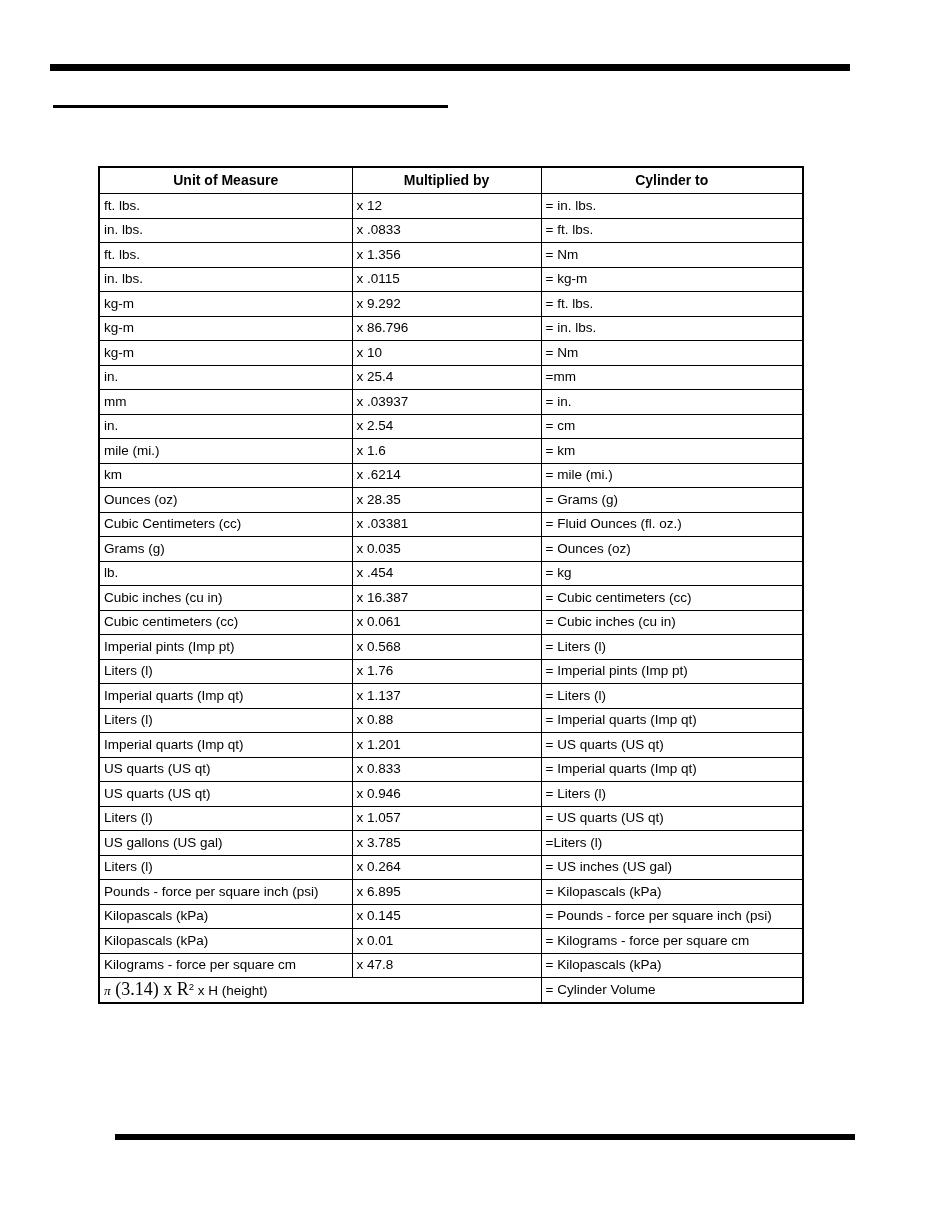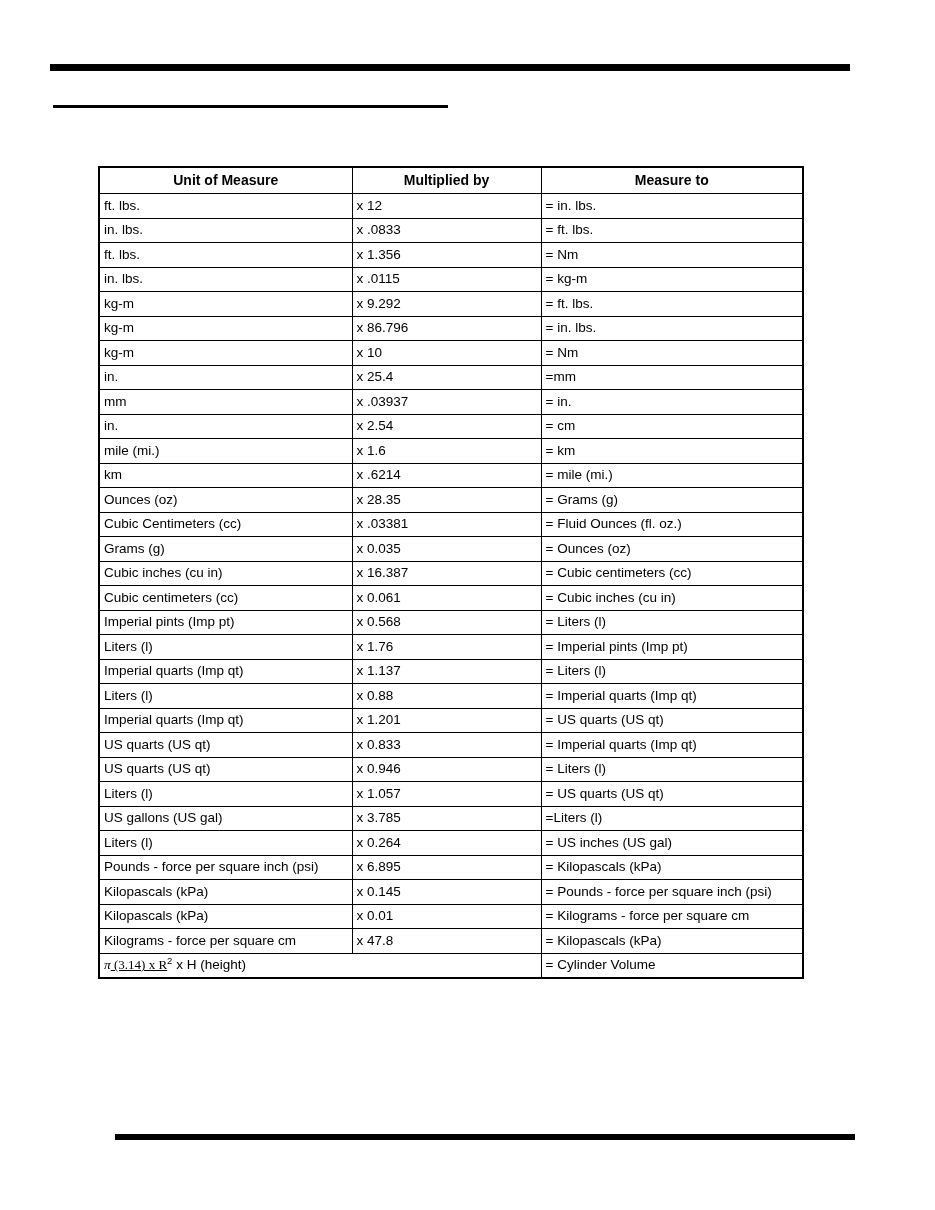--- a/index.html
+++ b/index.html
@@ -99,22 +99,21 @@
   td.formula {
     font-size: 13.5px;
   }
   td.formula .pi {
     font-family: "Liberation Serif", serif;
     font-style: italic;
     font-size: 13.5px;
   }
   td.formula .paren {
     font-family: "Liberation Serif", serif;
-    font-size: 13px;
-    text-decoration: underline;
+    font-size: 18px;
   }
   td.formula .rsq sup {
     font-size: 9.5px;
     vertical-align: super;
     line-height: 0;
   }
 </style>
 </head>
 <body>
 
@@ -127,21 +126,21 @@
     <table class="conv">
       <colgroup>
         <col class="c1">
           <col class="c2">
           <col class="c3">
       </colgroup>
       <thead>
         <tr>
           <th>Unit of Measure</th>
           <th>Multiplied by</th>
-          <th>Measure to</th>
+          <th>Cylinder to</th>
         </tr>
       </thead>
       <tbody id="table-body">
           <tr>
             <td>ft. lbs.</td>
             <td>x 12</td>
             <td>= in. lbs.</td>
           </tr>
           <tr>
             <td>in. lbs.</td>
@@ -207,20 +206,25 @@
             <td>Cubic Centimeters (cc)</td>
             <td>x .03381</td>
             <td>=  Fluid Ounces (fl. oz.)</td>
           </tr>
           <tr>
             <td>Grams (g)</td>
             <td>x 0.035</td>
             <td>= Ounces (oz)</td>
           </tr>
           <tr>
+            <td>lb.</td>
+            <td>x .454</td>
+            <td>= kg</td>
+          </tr>
+          <tr>
             <td>Cubic inches (cu in)</td>
             <td>x 16.387</td>
             <td>= Cubic centimeters (cc)</td>
           </tr>
           <tr>
             <td>Cubic centimeters (cc)</td>
             <td>x 0.061</td>
             <td>= Cubic inches (cu in)</td>
           </tr>
           <tr>

